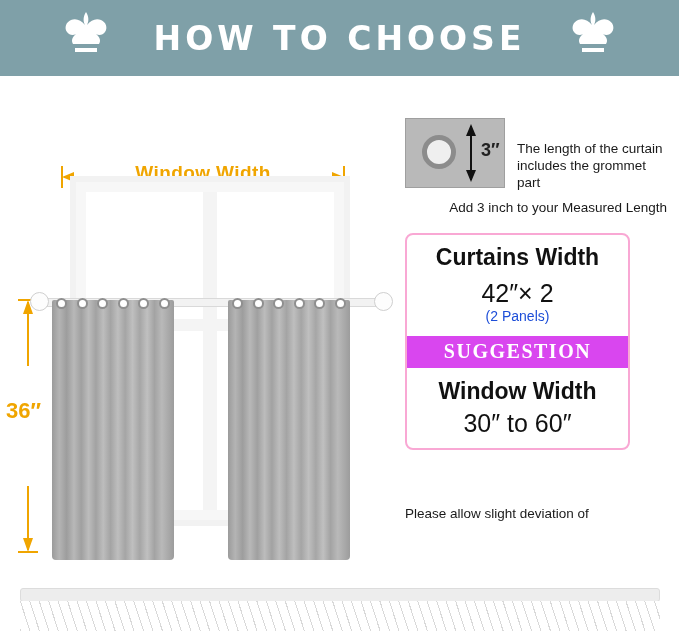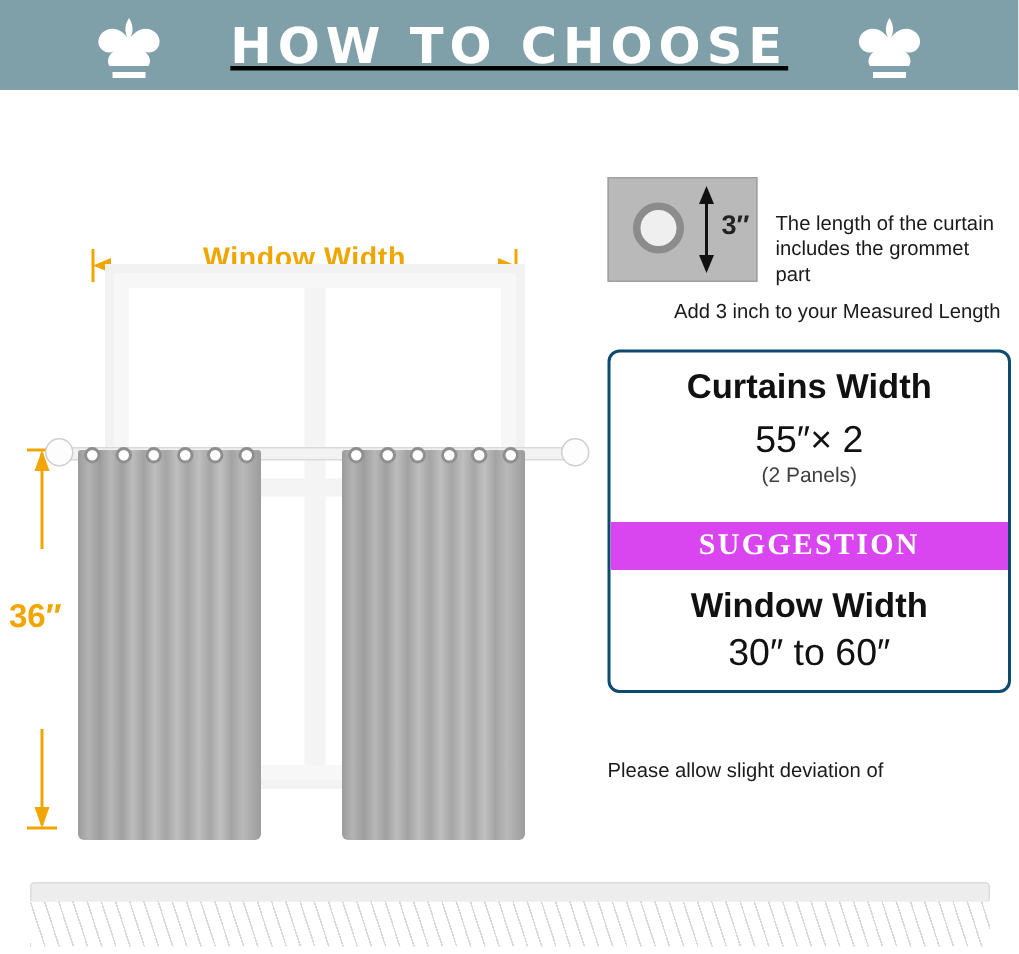--- a/index.html
+++ b/index.html
@@ -13,26 +13,25 @@
     position: relative;
     font-family: "Liberation Sans", sans-serif;
     overflow: hidden;
   }
 
   
   .header {
     position: absolute;
     left: 0; top: 0;
     width: 679px;
-    height: 60px;
+    height: 76px;
     background: #7fa0a8;
     display: flex;
     align-items: center;
     justify-content: center;
-    text-decoration: underline;
   }
   .header-title {
     color: #ffffff;
     font-size: 33px;
     font-weight: bold;
     letter-spacing: 4px;
     font-family: "DejaVu Sans", sans-serif;
   }
   .fleur {
     position: absolute;
@@ -243,22 +242,22 @@
     left: 0; top: 82px;
     width: 262px;
     font-size: 13.5px;
     color: #1a1a1a;
     text-align: right;
   }
 
   .spec-card {
     position: absolute;
     left: 0; top: 115px;
-    width: 269px;
-    border: 2px solid #0c4a6e;
+    width: 225px;
+    border: 2px solid #f9a8d4;
     border-radius: 8px;
     background: #ffffff;
     box-sizing: border-box;
     overflow: hidden;
   }
   .spec-title {
     text-align: center;
     font-size: 23px;
     font-weight: bold;
     color: #111;
@@ -266,22 +265,22 @@
   }
   .spec-value {
     text-align: center;
     font-size: 25px;
     color: #111;
     padding-top: 2px;
   }
   .spec-sub {
     text-align: center;
     font-size: 14px;
-    color: #404040;
-    padding-bottom: 24px;
+    color: #1d4ed8;
+    padding-bottom: 12px;
   }
   .spec-band {
     background: #d946ef;
     color: #ffffff;
     text-align: center;
     font-size: 20px;
     font-weight: bold;
     letter-spacing: 1.5px;
     padding: 4px 0 5px;
     font-family: Liberation Serif, serif;
@@ -388,21 +387,21 @@
     <line x1="8" y1="2" x2="8" y2="56" stroke="#111" stroke-width="2"></line>
     <polygon points="8,0 3,12 13,12" fill="#111"></polygon>
     <polygon points="8,58 3,46 13,46" fill="#111"></polygon>
   </svg>
   <div class="grommet-dim-label">3″</div>
   <div class="grommet-caption">The length of the curtain includes the grommet part</div>
   <div class="add-inch">Add 3 inch to your Measured Length</div>
 
   <div class="spec-card">
     <div class="spec-title">Curtains Width</div>
-    <div class="spec-value">55″× 2</div>
+    <div class="spec-value">42″× 2</div>
     <div class="spec-sub">(2 Panels)</div>
     <div class="spec-band">SUGGESTION</div>
     <div class="spec-title2">Window Width</div>
     <div class="spec-value2">30″ to 60″</div>
   </div>
 
   <div class="note">
     <div>Please allow slight deviation of</div>
   </div>
 </div>

